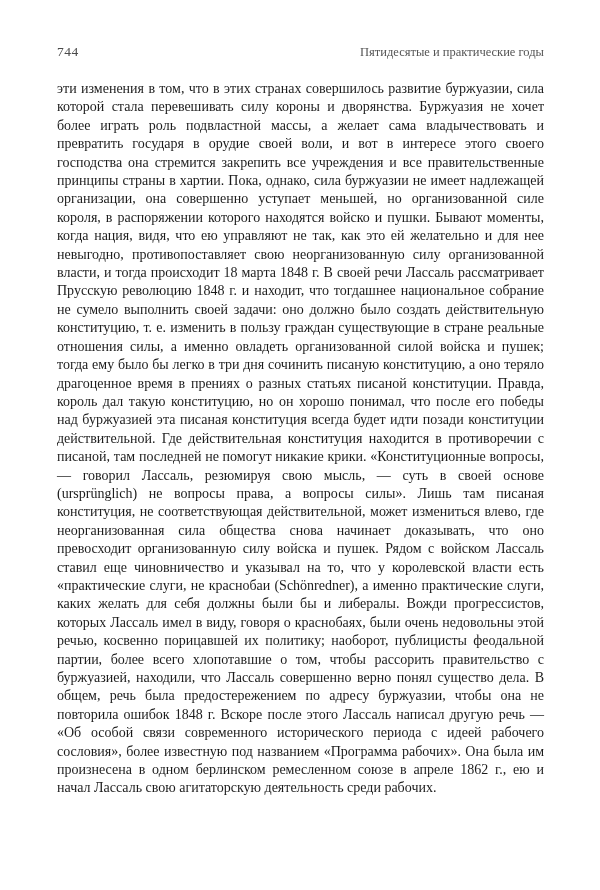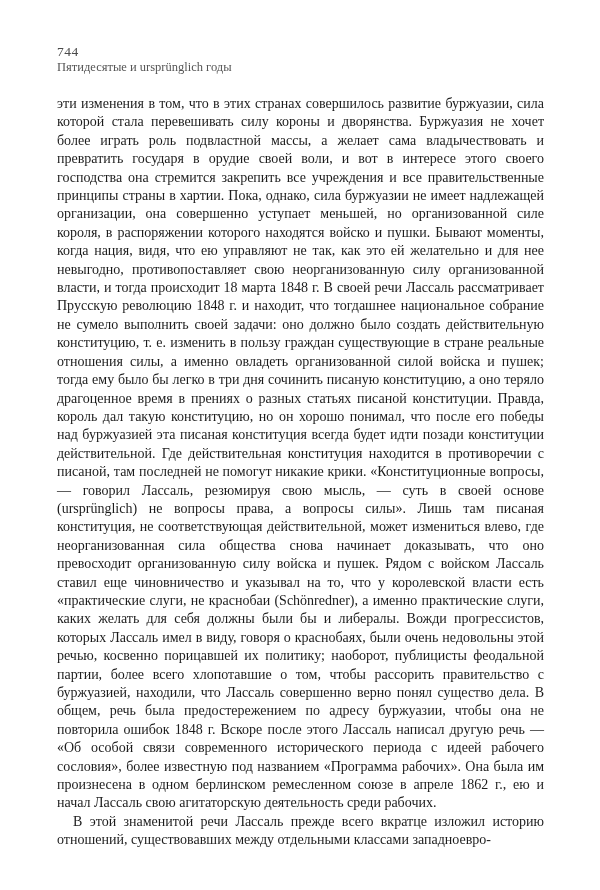--- a/index.html
+++ b/index.html
@@ -18,21 +18,20 @@
     height: 890px;
     background: #ffffff;
     padding: 44px 56px 0 57px;
     font-family: "Liberation Serif", "DejaVu Serif", serif;
   }
   .page-header {
     display: flex;
     justify-content: space-between;
     align-items: baseline;
     margin-bottom: 20px;
-    flex-direction: column;
   }
   .page-number {
     font-size: 13.5px;
     color: #4a4a4a;
     letter-spacing: 0.5px;
   }
   .running-title {
     font-size: 12.5px;
     color: #555555;
   }
@@ -49,19 +48,18 @@
   .para.indent {
     text-indent: 16px;
   }
 </style>
 </head>
 <body>
 
 <div class="page">
   <header class="page-header">
     <span class="page-number">744</span>
-    <span class="running-title">Пятидесятые и ursprünglich годы</span>
+    <span class="running-title">Пятидесятые и практические годы</span>
   </header>
   <main class="page-body">
     <p class="para">эти изменения в том, что в этих странах совершилось развитие буржуазии, сила которой стала перевешивать силу короны и дворянства. Буржуазия не хочет более играть роль подвластной массы, а желает сама владычествовать и превратить государя в орудие своей воли, и вот в интересе этого своего господства она стремится закрепить все учреждения и все правительственные принципы страны в хартии. Пока, однако, сила буржуазии не имеет надлежащей организации, она совершенно уступает меньшей, но организованной силе короля, в распоряжении которого находятся войско и пушки. Бывают моменты, когда нация, видя, что ею управляют не так, как это ей желательно и для нее невыгодно, противопоставляет свою неорганизованную силу организованной власти, и тогда происходит 18 марта 1848 г. В своей речи Лассаль рассматривает Прусскую революцию 1848 г. и находит, что тогдашнее национальное собрание не сумело выполнить своей задачи: оно должно было создать действительную конституцию, т. е. изменить в пользу граждан существующие в стране реальные отношения силы, а именно овладеть организованной силой войска и пушек; тогда ему было бы легко в три дня сочинить писаную конституцию, а оно теряло драгоценное время в прениях о разных статьях писаной конституции. Правда, король дал такую конституцию, но он хорошо понимал, что после его победы над буржуазией эта писаная конституция всегда будет идти позади конституции действительной. Где действительная конституция находится в противоречии с писаной, там последней не помогут никакие крики. «Конституционные вопросы, — говорил Лассаль, резюмируя свою мысль, — суть в своей основе (ursprünglich) не вопросы права, а вопросы силы». Лишь там писаная конституция, не соответствующая действительной, может измениться влево, где неорганизованная сила общества снова начинает доказывать, что оно превосходит организованную силу войска и пушек. Рядом с войском Лассаль ставил еще чиновничество и указывал на то, что у королевской власти есть «практические слуги, не краснобаи (Schönredner), а именно практические слуги, каких желать для себя должны были бы и либералы. Вожди прогрессистов, которых Лассаль имел в виду, говоря о краснобаях, были очень недовольны этой речью, косвенно порицавшей их политику; наоборот, публицисты феодальной партии, более всего хлопотавшие о том, чтобы рассорить правительство с буржуазией, находили, что Лассаль совершенно верно понял существо дела. В общем, речь была предостережением по адресу буржуазии, чтобы она не повторила ошибок 1848 г. Вскоре после этого Лассаль написал другую речь — «Об особой связи современного исторического периода с идеей рабочего сословия», более известную под названием «Программа рабочих». Она была им произнесена в одном берлинском ремесленном союзе в апреле 1862 г., ею и начал Лассаль свою агитаторскую деятельность среди рабочих.</p>
-    <p class="para indent">В этой знаменитой речи Лассаль прежде всего вкратце изложил историю отношений, существовавших между отдельными классами западноевро-</p>
   </main>
 </div>
 
 </body></html>

